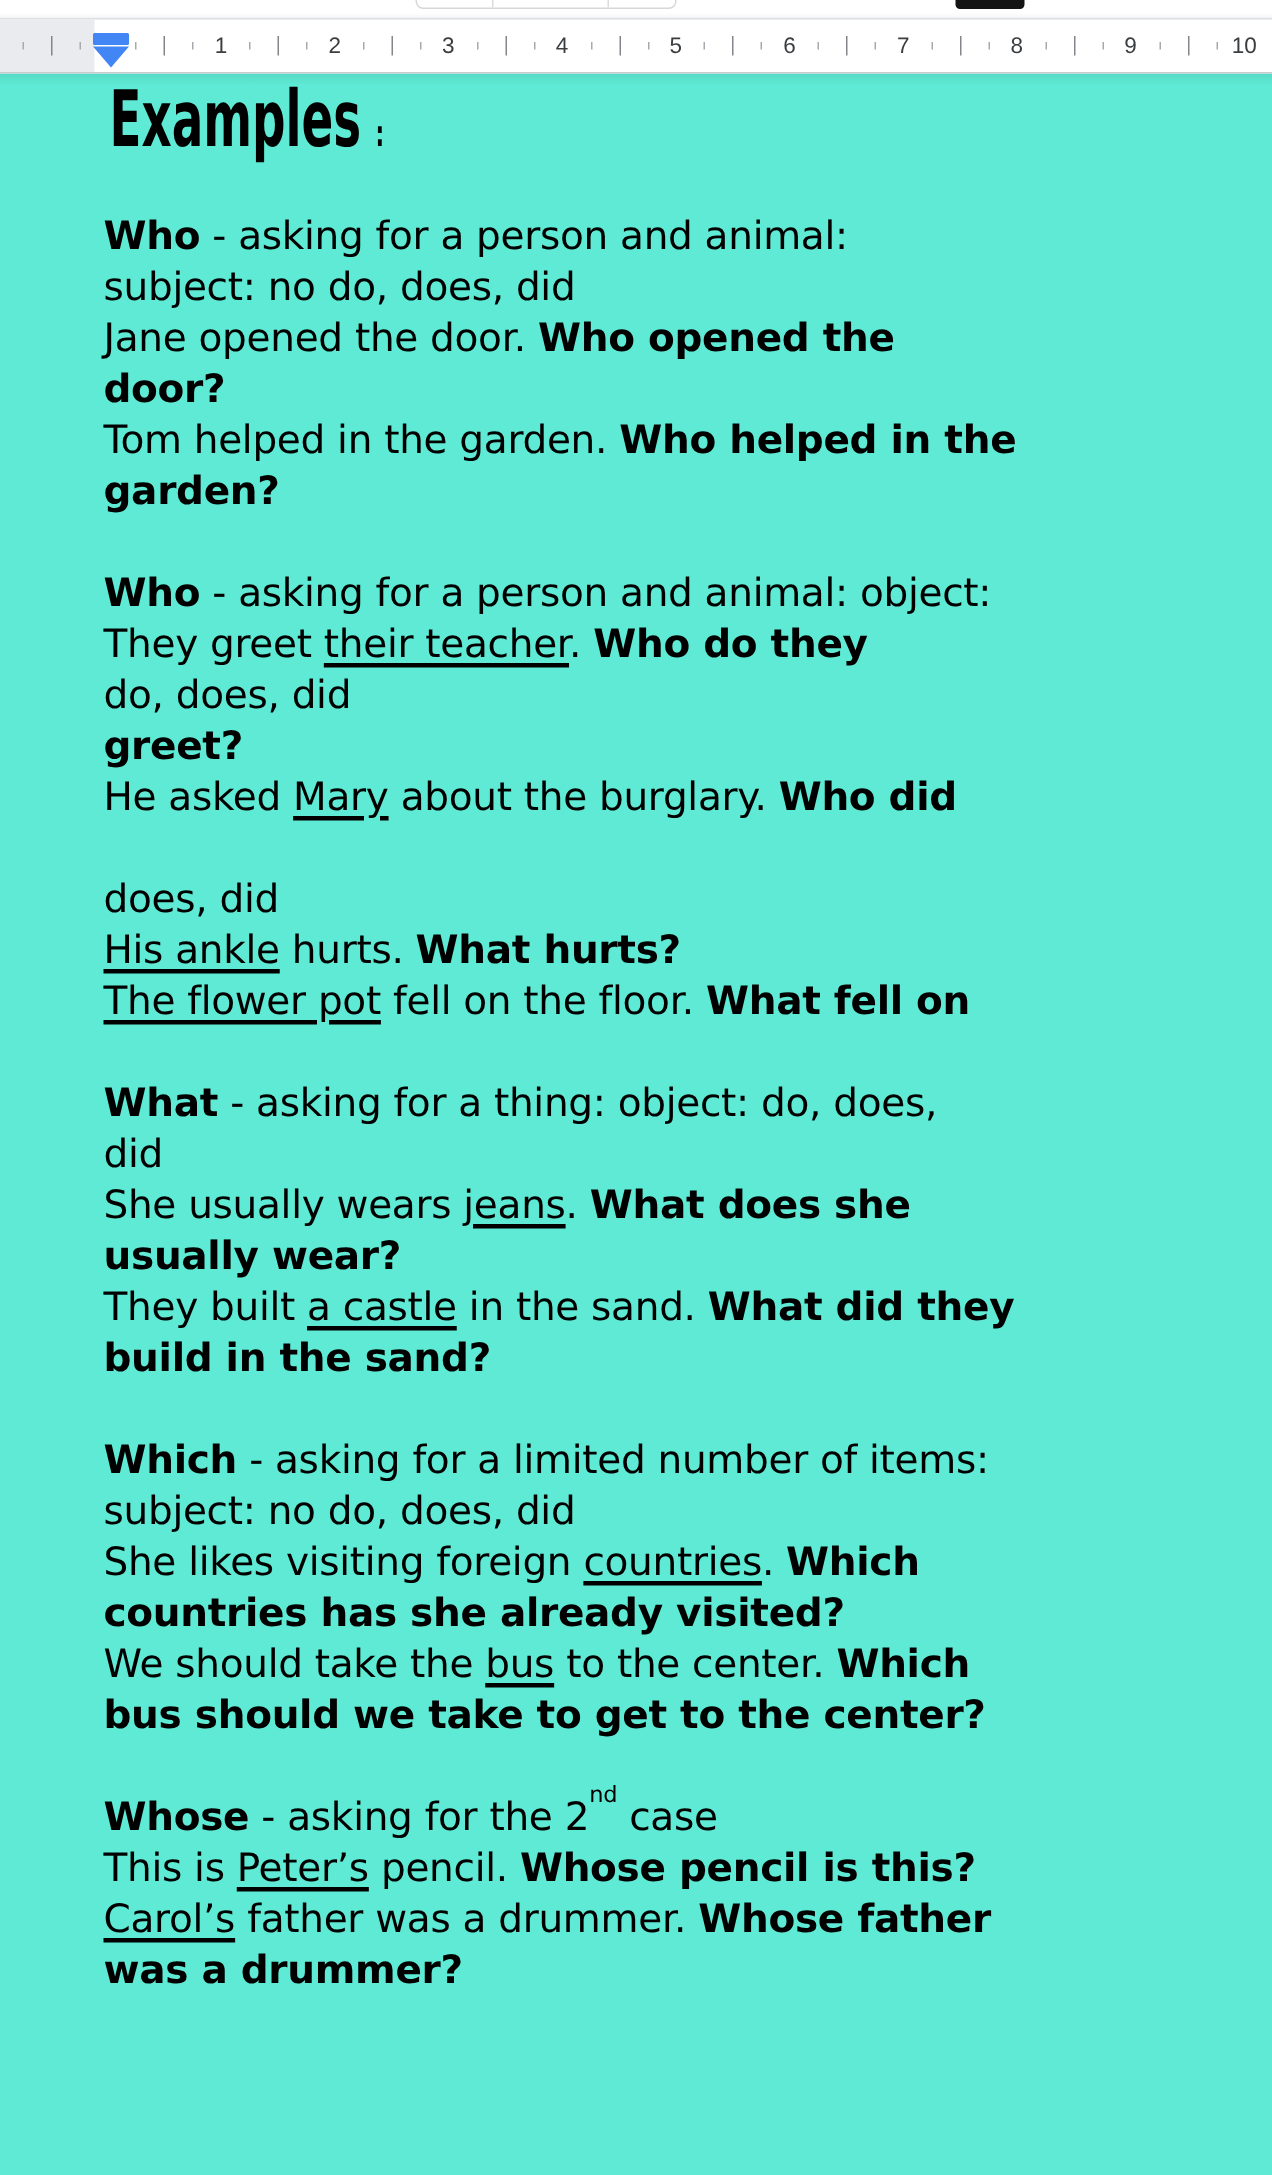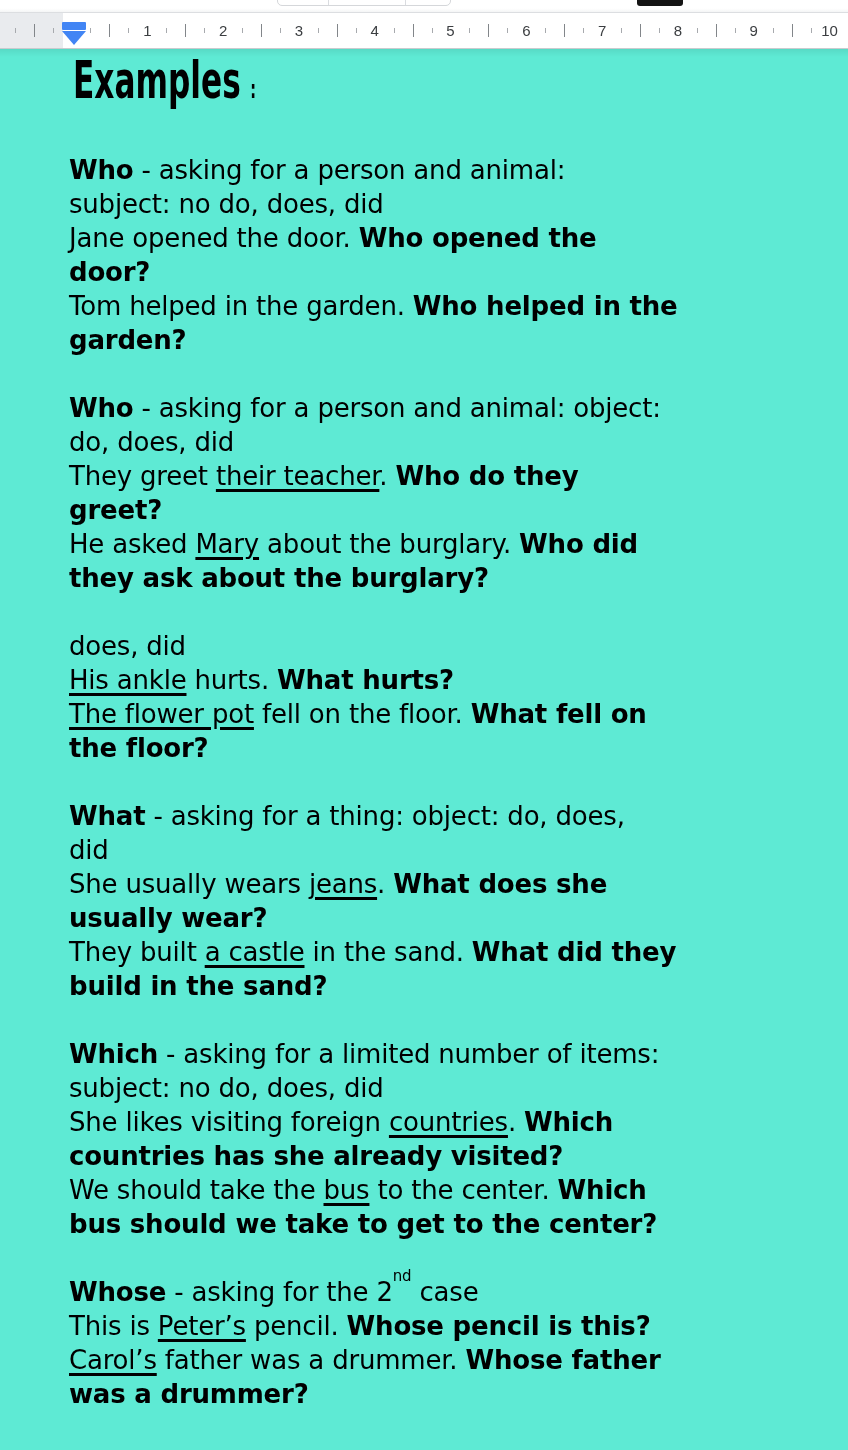--- a/index.html
+++ b/index.html
@@ -99,21 +99,21 @@
     margin-left: 16px;
   }
 
   .doc-body { padding: 0 10px 0 69px; }
   .para {
     margin: 34px 0 0 0;
     font-size: 26px; line-height: 34px;
     color: #000;
     letter-spacing: -0.2px;
   }
-  .para:first-child { margin-top: 47px; }
+  .para:first-child { margin-top: 35px; }
   .line { min-height: 34px; white-space: nowrap; }
   .seg-b { font-weight: 700; }
   .seg-u {
     text-decoration: underline;
     text-decoration-thickness: 2.5px;
     text-underline-offset: 4px;
   }
   .seg-sup {
     font-size: 15px;
     vertical-align: top;
@@ -191,31 +191,29 @@
       <div class="para">
         <div class="line"><span class="seg-b">Who</span><span> - asking for a person and animal:</span></div>
         <div class="line"><span>subject: no do, does, did</span></div>
         <div class="line"><span>Jane opened the door. </span><span class="seg-b">Who opened the</span></div>
         <div class="line"><span class="seg-b">door?</span></div>
         <div class="line"><span>Tom helped in the garden. </span><span class="seg-b">Who helped in the</span></div>
         <div class="line"><span class="seg-b">garden?</span></div>
       </div>
       <div class="para">
         <div class="line"><span class="seg-b">Who</span><span> - asking for a person and animal: object:</span></div>
+        <div class="line"><span>They greet </span><span class="seg-u">their teacher</span><span>. </span><span class="seg-b">Who do they</span></div>
         <div class="line"><span>do, does, did</span></div>
-        <div class="line"><span>They greet </span><span class="seg-u">their teacher</span><span>. </span><span class="seg-b">Who do they</span></div>
         <div class="line"><span class="seg-b">greet?</span></div>
         <div class="line"><span>He asked </span><span class="seg-u">Mary</span><span> about the burglary. </span><span class="seg-b">Who did</span></div>
-        <div class="line"><span class="seg-b">they ask about the burglary?</span></div>
       </div>
       <div class="para">
         <div class="line"><span>does, did</span></div>
         <div class="line"><span class="seg-u">His ankle</span><span> hurts. </span><span class="seg-b">What hurts?</span></div>
         <div class="line"><span class="seg-u">The flower pot</span><span> fell on the floor. </span><span class="seg-b">What fell on</span></div>
-        <div class="line"><span class="seg-b">the floor?</span></div>
       </div>
       <div class="para">
         <div class="line"><span class="seg-b">What</span><span> - asking for a thing: object: do, does,</span></div>
         <div class="line"><span>did</span></div>
         <div class="line"><span>She usually wears </span><span class="seg-u">jeans</span><span>. </span><span class="seg-b">What does she</span></div>
         <div class="line"><span class="seg-b">usually wear?</span></div>
         <div class="line"><span>They built </span><span class="seg-u">a castle</span><span> in the sand. </span><span class="seg-b">What did they</span></div>
         <div class="line"><span class="seg-b">build in the sand?</span></div>
       </div>
       <div class="para">

